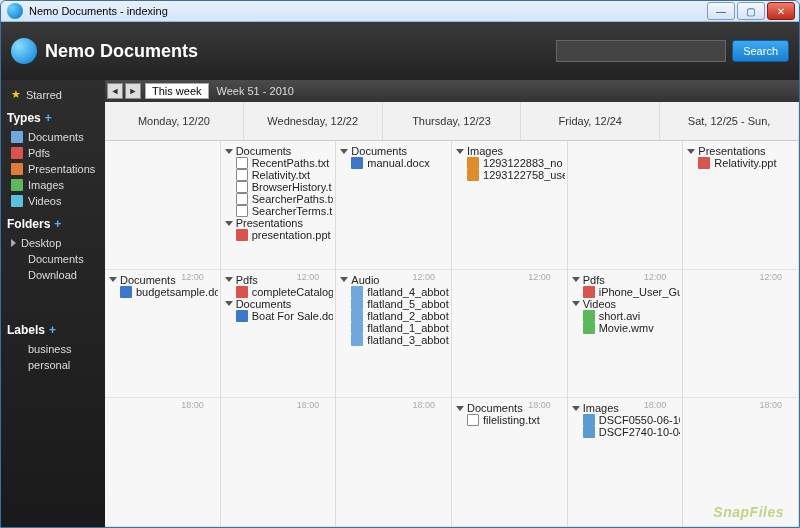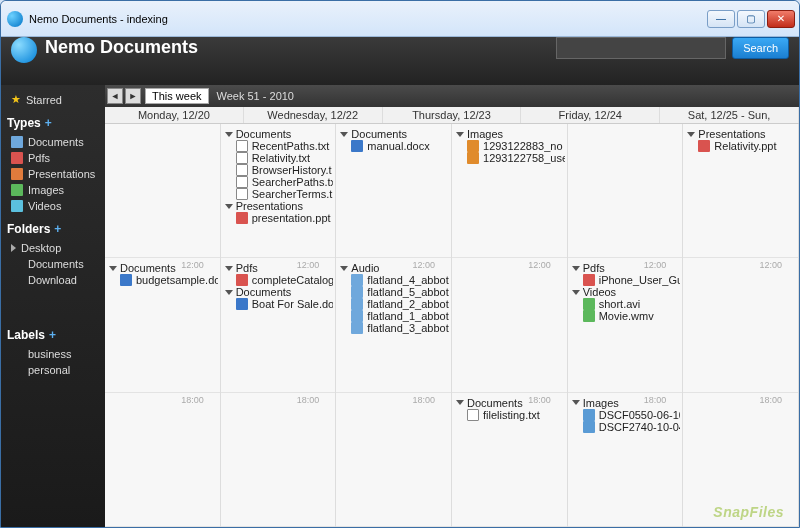--- a/index.html
+++ b/index.html
@@ -1,24 +1,24 @@
 <!DOCTYPE html>
 <html><head>
 <meta charset="utf-8">
 <style>
   * { box-sizing: border-box; margin: 0; padding: 0; }
   body { font-family: "Segoe UI", Tahoma, sans-serif; font-size: 11px; background: #d4e4f7; width: 800px; height: 528px; overflow: hidden; }
   .window { width: 800px; height: 528px; border: 1px solid #3a6ea5; border-radius: 6px 6px 0 0; background: #fff; display: flex; flex-direction: column; }
-  .titlebar { height: 36px; background: linear-gradient(#e9f1fb,#d3e5fa); display: flex; align-items: center; padding-left:6px; border-radius: 6px 6px 0 0; border-bottom: 1px solid #9bb8d9;}
+  .titlebar { height: 21px; background: linear-gradient(#e9f1fb,#d3e5fa); display: flex; align-items: center; padding-left:6px; border-radius: 6px 6px 0 0; border-bottom: 1px solid #9bb8d9;}
   .titlebar-icon { width: 16px; height: 16px; border-radius: 50%; background: radial-gradient(circle at 30% 30%, #6cd1ff, #0073c6); margin-right: 6px; }
   .titlebar-text { color:#000; }
   .win-controls { margin-left:auto; display:flex; gap:2px; padding-right:4px;}
   .win-btn { width: 28px; height: 18px; border: 1px solid #7a9ec7; border-radius: 3px; background: linear-gradient(#f4f8fd,#d5e4f5); display:flex;align-items:center;justify-content:center; font-size:10px; color:#0b4a8a;}
   .win-btn.close { background: linear-gradient(#f17c6a,#c12c1a); color:#fff; border-color:#8c1c0f;}
-  .header { height: 48px; background: linear-gradient(#3a3a3a,#222222); display:flex; align-items:flex-start; padding:0 10px; }
+  .header { height: 58px; background: linear-gradient(#3a3a3a,#222222); display:flex; align-items:center; padding:0 10px; }
   .logo { width: 26px; height: 26px; border-radius: 50%; background: radial-gradient(circle at 30% 30%, #8bdcff, #007ed6); margin-right:8px;}
   .app-name { color: #fff; font-size: 18px; font-weight: bold; }
   .search-wrap { margin-left:auto; display:flex; gap:6px;}
   .search-input { width: 170px; height: 22px; background:#444; border:1px solid #666; color:#eee; padding:0 6px; font-size:11px;}
   .search-btn { height: 22px; padding:0 10px; background: linear-gradient(#3aa9f5,#1b7fd1); border:1px solid #0e5ca1; color:#fff; border-radius:3px; font-size:11px;}
   .body { flex:1; display:flex; min-height:0;}
   .sidebar { width: 104px; background: linear-gradient(#2d2d2d,#1a1a1a); color:#ddd; padding:6px 4px; font-size:11px; overflow:hidden;}
   .sb-header { color:#fff; font-weight:bold; font-size:12px; margin:8px 0 4px 2px; display:flex; align-items:center; gap:4px;}
   .sb-header .plus { color:#5db0f0; font-weight:bold;}
   .sb-item { display:flex; align-items:center; gap:5px; padding:2px 2px 2px 6px; cursor:pointer; white-space:nowrap;}
@@ -32,21 +32,21 @@
   .ic-tri { width:0;height:0;border-top:4px solid transparent;border-bottom:4px solid transparent;border-left:5px solid #aaa;}
   .main { flex:1; display:flex; flex-direction:column; min-width:0; background:#f7f7f7;}
   .toolbar { height: 22px; background: linear-gradient(#4b4b4b,#333); display:flex; align-items:center; color:#eee; font-size:11px;}
   .nav-btn { width:16px; height:16px; background:#ddd; border:1px solid #888; display:flex; align-items:center; justify-content:center; font-size:9px; color:#333; margin-left:2px;}
   .this-week { background:#fff; color:#000; padding:1px 6px; margin-left:4px; border:1px solid #aaa; font-size:11px;text-align:center;}
   .week-label { margin-left:8px; color:#ddd;}
   .view-tabs { margin-left:auto; display:flex; gap:2px; padding-right:4px;}
   .view-tab { padding:2px 8px; color:#ddd; cursor:pointer; border-radius:3px 3px 0 0;}
   .view-tab.active { background:#f7f7f7; color:#000;}
   .day-headers { display:flex; background:#f1f1f1; border-bottom:1px solid #ccc;}
-  .day-headers .dh { flex:1; min-width:0; text-align:center; padding:2px 0; font-size:11px; color:#333; border-right:1px solid #ddd;}
+  .day-headers .dh { flex:1; min-width:0; text-align:center; padding:13px 0; font-size:11px; color:#333; border-right:1px solid #ddd;}
   .grid { flex:1; display:flex; overflow:hidden;}
   .col { flex:1; min-width:0; border-right:1px solid #ddd; display:flex; flex-direction:column;}
   .slot { flex:1; border-bottom:1px solid #e3e3e3; position:relative; padding:4px 2px 2px 4px; overflow:hidden;}
   .time-label { position:absolute; top:2px; right:16px; font-size:9px; color:#aaa;}
   .cat { display:flex; align-items:center; gap:3px; font-size:11px; color:#222; font-weight:normal; padding-left:0px;}
   .cat .tri { width:0;height:0;border-left:4px solid transparent;border-right:4px solid transparent;border-top:5px solid #555;}
   .file { display:flex; align-items:center; gap:4px; font-size:11px; color:#222; padding-left:11px; white-space:nowrap; overflow:hidden;}
   .fi { width:12px; height:12px; flex-shrink:0; border-radius:1px;}
   .fi-txt { background:#fff; border:1px solid #888;}
   .fi-docx { background:#3b78c9;}

